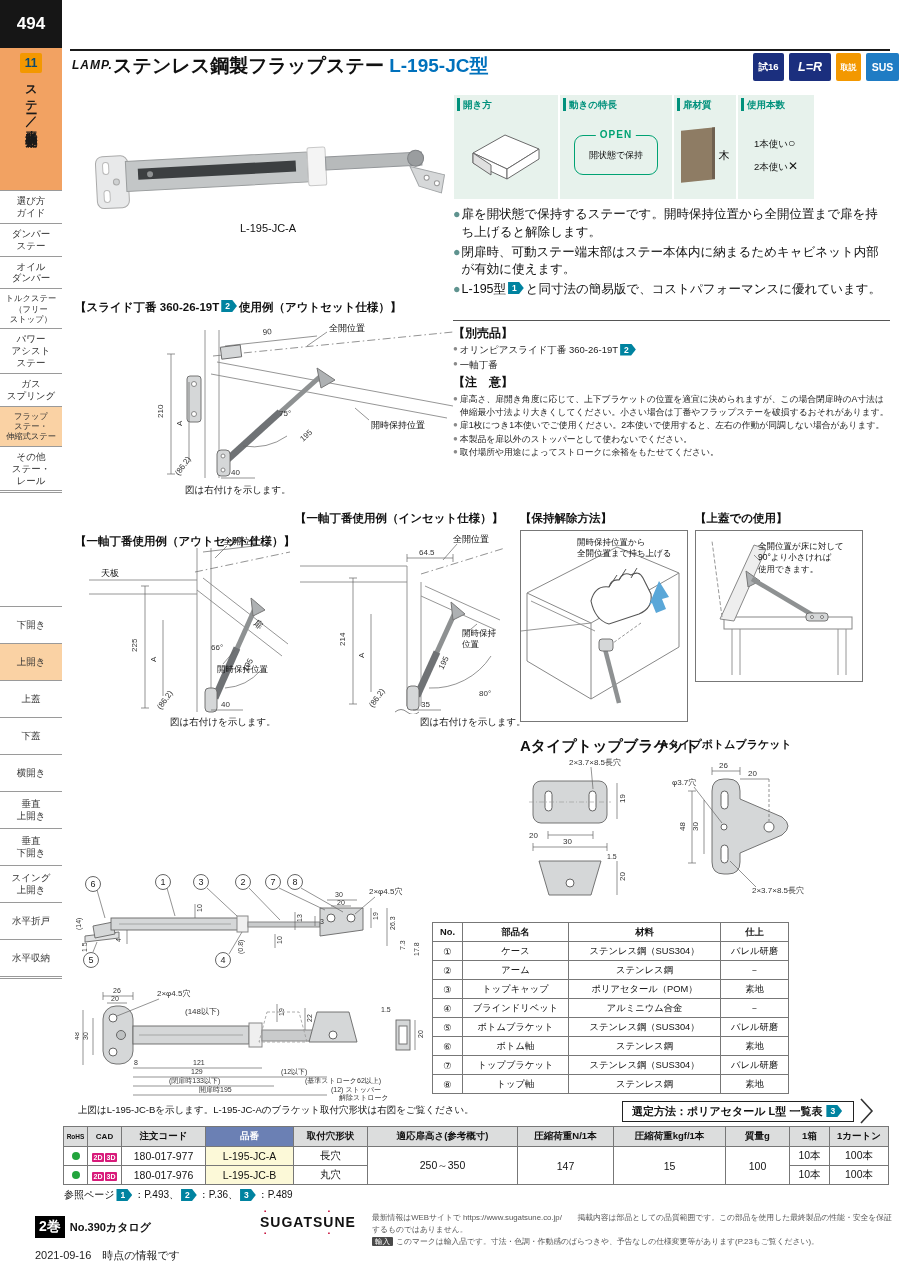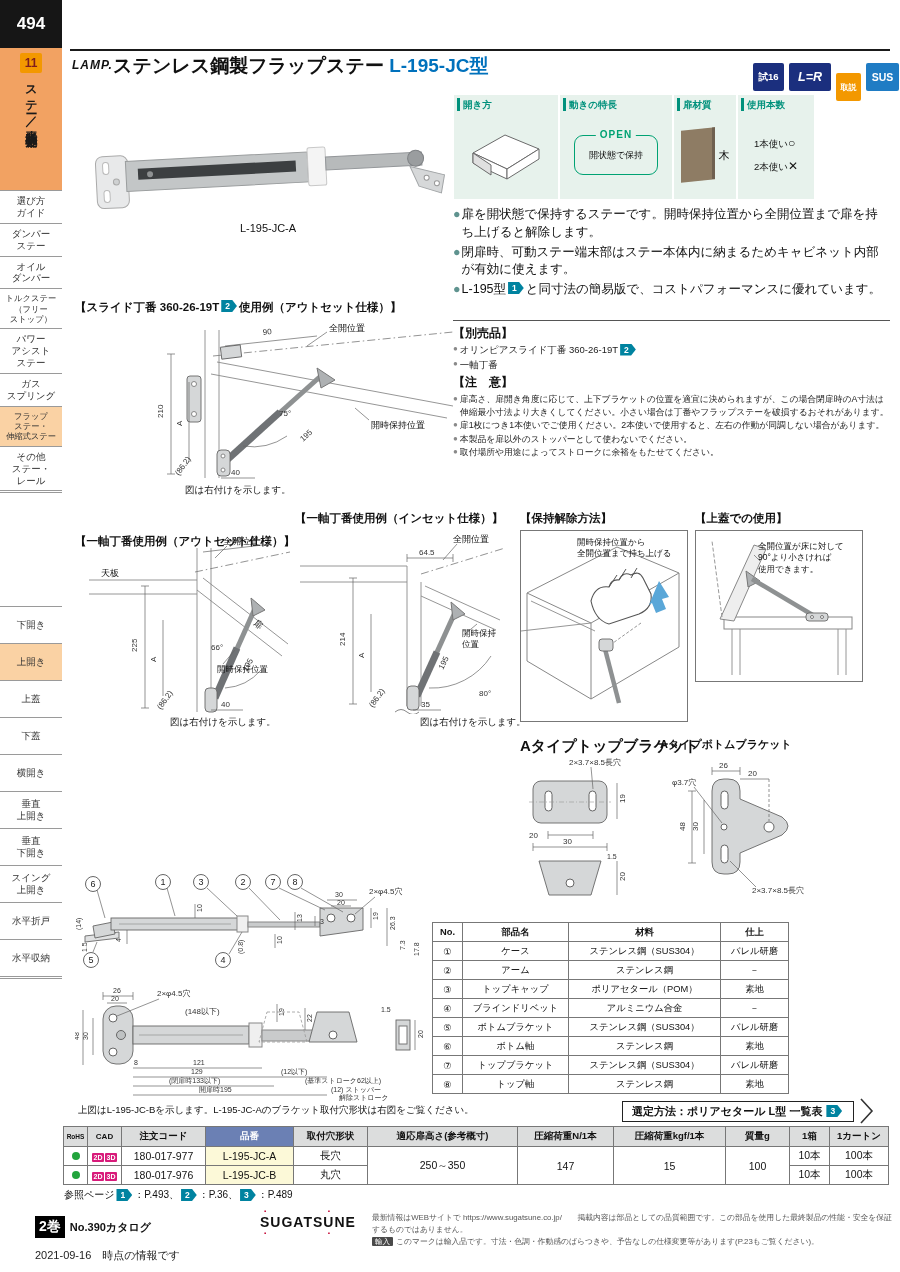--- a/index.html
+++ b/index.html
@@ -11,37 +11,37 @@
   .dim7{font-size:7px;fill:#333;}
   .lbl9{font-size:9px;fill:#111;}
   .dline{stroke:#666;stroke-width:0.7;}
   .part{fill:#d5d7d8;stroke:#666;stroke-width:0.9;}
   .ghost{fill:none;stroke:#999;stroke-width:0.8;stroke-dasharray:3 2;}
   .edge{stroke:#8a8a8a;stroke-width:0.9;fill:none;}
 
   
   .pagenum{left:0;top:0;width:62px;height:48px;background:#161616;color:#fff;display:flex;align-items:center;justify-content:center;font-size:17px;font-weight:bold;}
   .sband{left:0;top:48px;width:62px;height:142px;background:#F2A262;display:flex;flex-direction:column;align-items:center;padding-top:5px;box-sizing:border-box;}
-  .stab{background:#F39800;color:#7f1d1d;font-weight:bold;font-size:12px;width:22px;height:20px;display:flex;align-items:center;justify-content:center;border-radius:2px;}
+  .stab{background:#F39800;color:#0c4a6e;font-weight:bold;font-size:12px;width:22px;height:20px;display:flex;align-items:center;justify-content:center;border-radius:2px;}
   .svert{writing-mode:vertical-rl;font-weight:bold;font-size:12px;margin-top:4px;letter-spacing:1px;color:#1a1a1a;}
   .slist{left:0;width:62px;border-bottom:3px double #999;}
   .sitem{min-height:22px;padding:4px 1px;border-top:1px solid #9a9a9a;display:flex;align-items:center;justify-content:center;text-align:center;font-size:9.5px;color:#333;white-space:pre-line;line-height:1.25;}
   .sitem.sm{font-size:8.3px;}
   .sitem.hl{background:#FAD2A4;}
   .slist2 .sitem{min-height:24px;padding:6px 1px;}
 
   
   .hrule{left:70px;top:49px;width:820px;height:2px;background:#1a1a1a;}
   .lamp{left:72px;top:58px;font-size:12px;font-weight:bold;font-style:italic;letter-spacing:1px;color:#111;}
   .ptitle{left:113px;top:53px;font-size:19px;font-weight:bold;color:#111;white-space:nowrap;}
   .ptitle .blue{color:#0071BC;}
   .hbadges{left:753px;top:53px;display:flex;gap:5px;align-items:center;}
   .bdg{color:#fff;font-weight:bold;display:flex;align-items:center;justify-content:center;height:28px;border-radius:2px;}
   .bnavy{background:#1B2F7E;}
-  .borange{background:#F39800;margin-top:20px;}
+  .borange{background:#F39800;}
   .bblue{background:#1F7CC4;}
 
   
   .itable{left:454px;top:95px;width:434px;height:104px;display:flex;gap:2px;}
   .icol{background:#E7F2EC;display:flex;flex-direction:column;}
   .ihead{font-size:9.5px;font-weight:bold;color:#00917C;border-left:3px solid #00917C;margin:3px 0 0 3px;padding-left:3px;line-height:13px;}
   .ibody{flex:1;display:flex;align-items:center;justify-content:center;position:relative;}
   .openbox{border:1.5px solid #00A273;border-radius:9px;width:82px;height:38px;display:flex;align-items:center;justify-content:center;font-size:9px;color:#111;position:relative;}
   .openlbl{position:absolute;top:-7px;left:50%;transform:translateX(-50%);background:#E7F2EC;padding:0 4px;color:#00A273;font-size:10px;font-weight:bold;letter-spacing:1px;}
   .wood{width:34px;height:52px;background:#8E7C64;transform:skewY(-6deg);box-shadow:inset -3px 0 0 #6f6050;}

